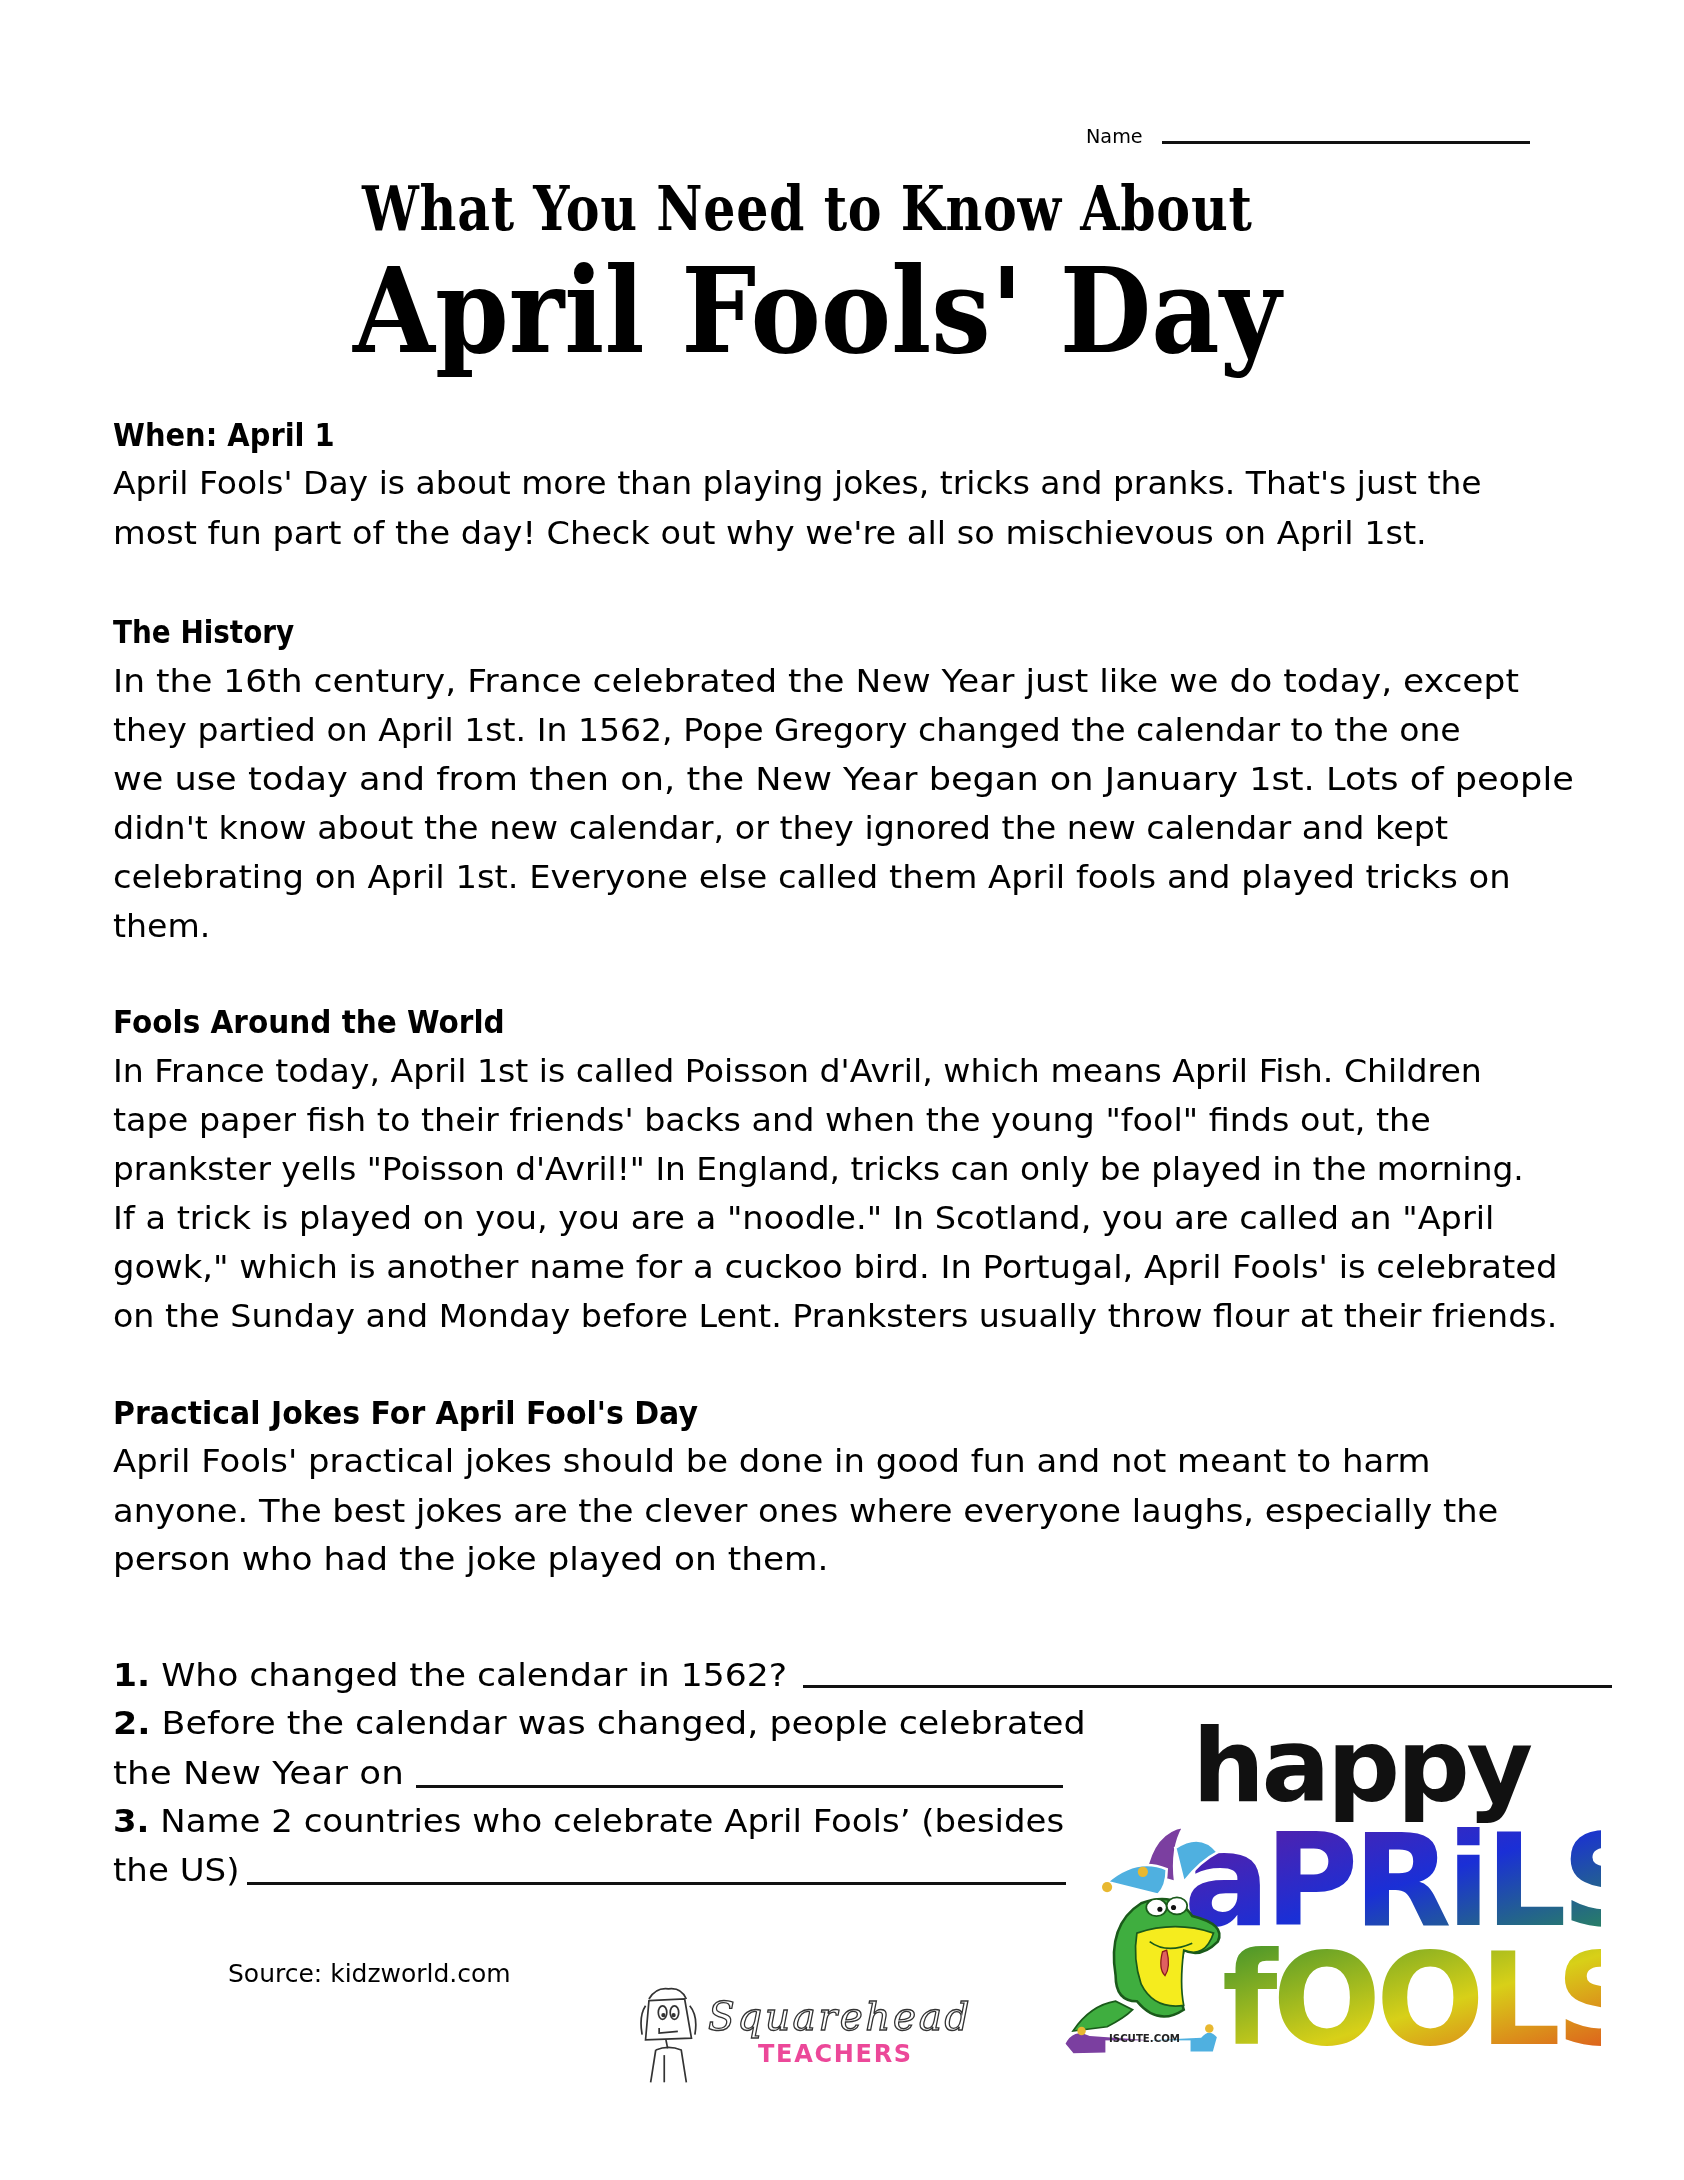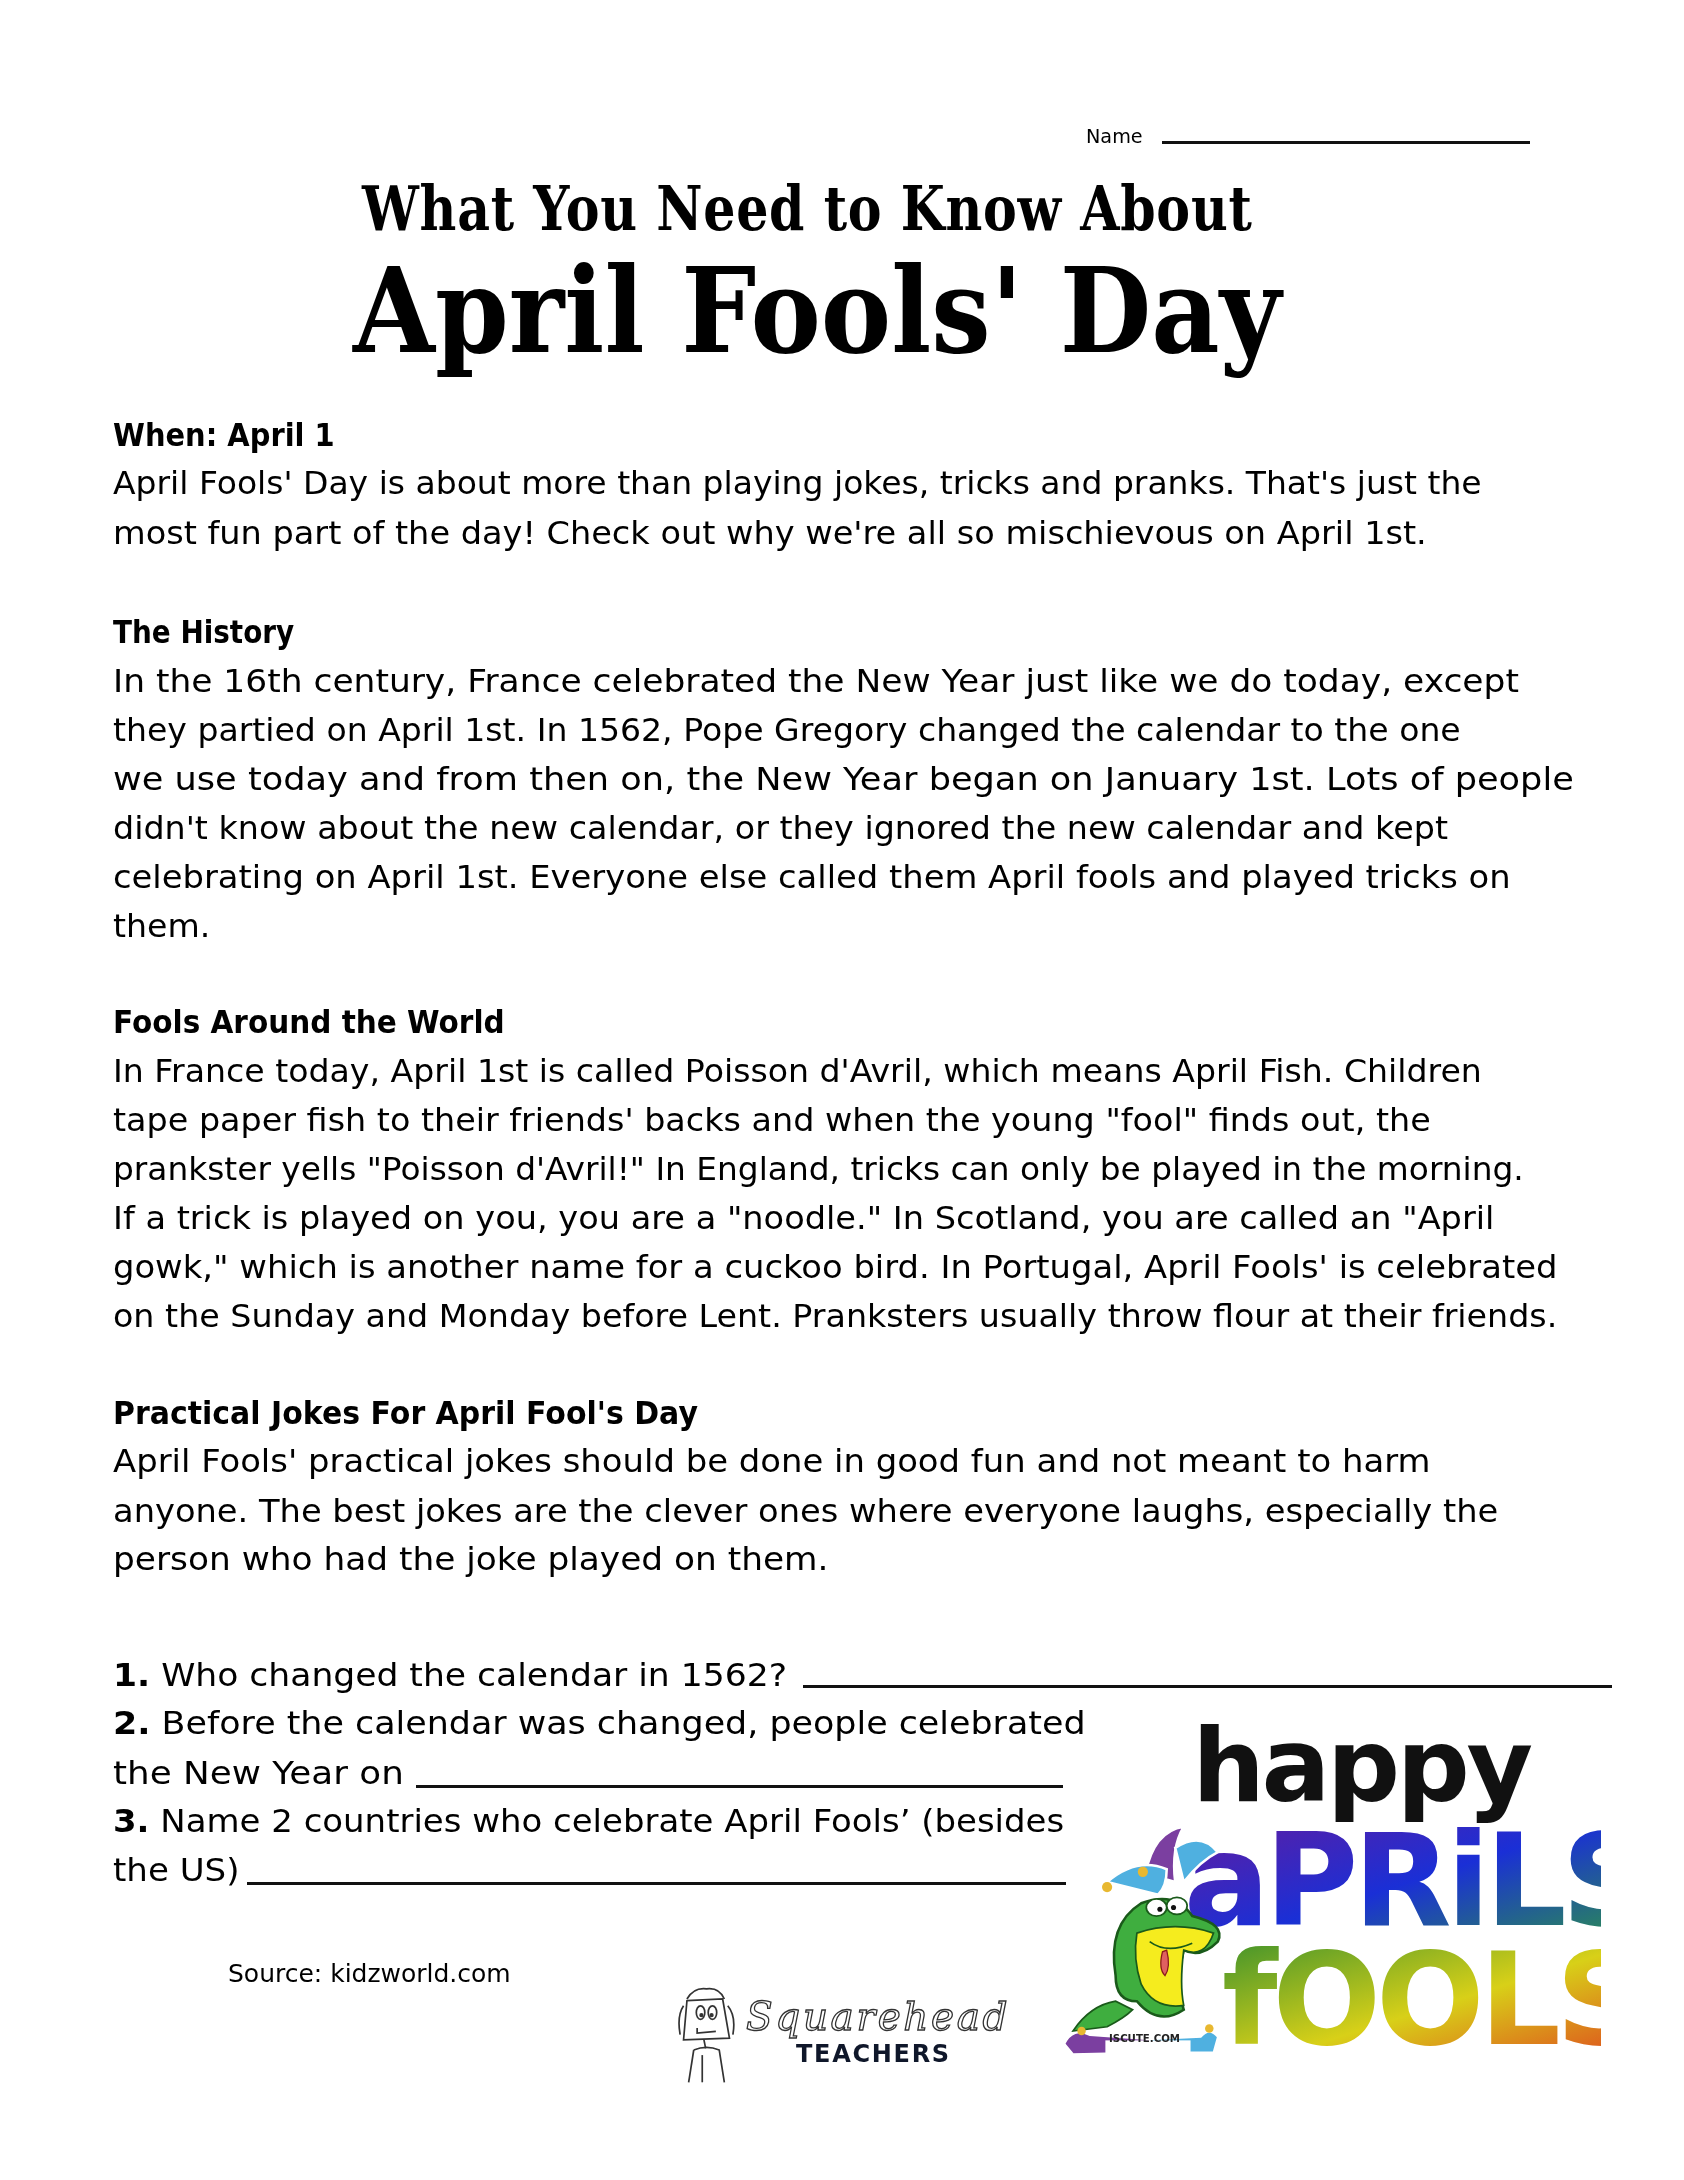--- a/index.html
+++ b/index.html
@@ -65,40 +65,40 @@
 
 <div class="line" style="left: 113px; top: 1802px; transform: scaleX(1.061);">
   <span class="num">3.</span>
   <span>Name 2  countries who celebrate April Fools’ (besides</span>
 </div>
 <div class="line" style="left: 113px; top: 1851px; transform: scaleX(1.0638);">the US)</div>
 <div class="uline" style="left:247px; top:1882px; width:819px;"></div>
 
 <div class="line" style="font-size: 24px; left: 228px; top: 1955px; transform: scaleX(1.041);">Source: kidzworld.com</div>
 
-<div class="abs" style="left:668px; top:1974px; width:349px; height:102px;text-align:center;">
+<div class="abs" style="left:630px; top:1974px; width:349px; height:102px;text-align:center;">
   <svg width="77" height="102" viewBox="0 0 90 120" style="position:absolute; left:0; top:0;">
     <g fill="none" stroke="#333" stroke-width="2">
       <path d="M22 20 Q30 6 45 8 Q60 6 66 20"></path>
       <path d="M18 28 Q10 40 14 62"></path>
       <path d="M70 28 Q80 40 76 62"></path>
       <path d="M22 22 L64 20 L72 66 L18 68 Z"></path>
       <ellipse cx="38" cy="36" rx="5" ry="8"></ellipse>
       <ellipse cx="52" cy="36" rx="5" ry="8"></ellipse>
       <circle cx="39" cy="39" r="1.5" fill="#333"></circle>
       <circle cx="51" cy="39" r="1.5" fill="#333"></circle>
       <path d="M34 54 L34 60 L56 58"></path>
       <path d="M42 68 L44 78"></path>
       <path d="M30 80 Q45 74 60 80 L66 118"></path>
       <path d="M30 80 L24 118"></path>
       <path d="M40 86 L40 118"></path>
     </g>
   </svg>
   <div style="position:absolute; left:78px; top:12px; font-family:'DejaVu Serif', serif; font-size:39px; font-style:italic; letter-spacing:2.6px; color:#fff; -webkit-text-stroke:1.3px #333; white-space:nowrap;">Squarehead</div>
-  <div style="position:absolute; left:128px; top:58px; font-family:'DejaVu Sans', sans-serif; font-size:24px; font-weight:bold; letter-spacing:1.7px; color:#0f172a; white-space:nowrap;">TEACHERS</div>
+  <div style="position:absolute; left:128px; top:58px; font-family:'DejaVu Sans', sans-serif; font-size:24px; font-weight:bold; letter-spacing:1.7px; color:#ec4899; white-space:nowrap;">TEACHERS</div>
 </div>
 
 <div class="abs" style="left:1056px; top:1695px; width:545px; height:375px;">
   <svg width="545" height="375" viewBox="0 0 640 440">
     <defs>
       <linearGradient id="gAprils" x1="0" y1="0" x2="1" y2="1">
         <stop offset="0" stop-color="#6a1b9a"></stop>
         <stop offset="0.5" stop-color="#1a2fd6"></stop>
         <stop offset="1" stop-color="#2e9e3a"></stop>
       </linearGradient>

